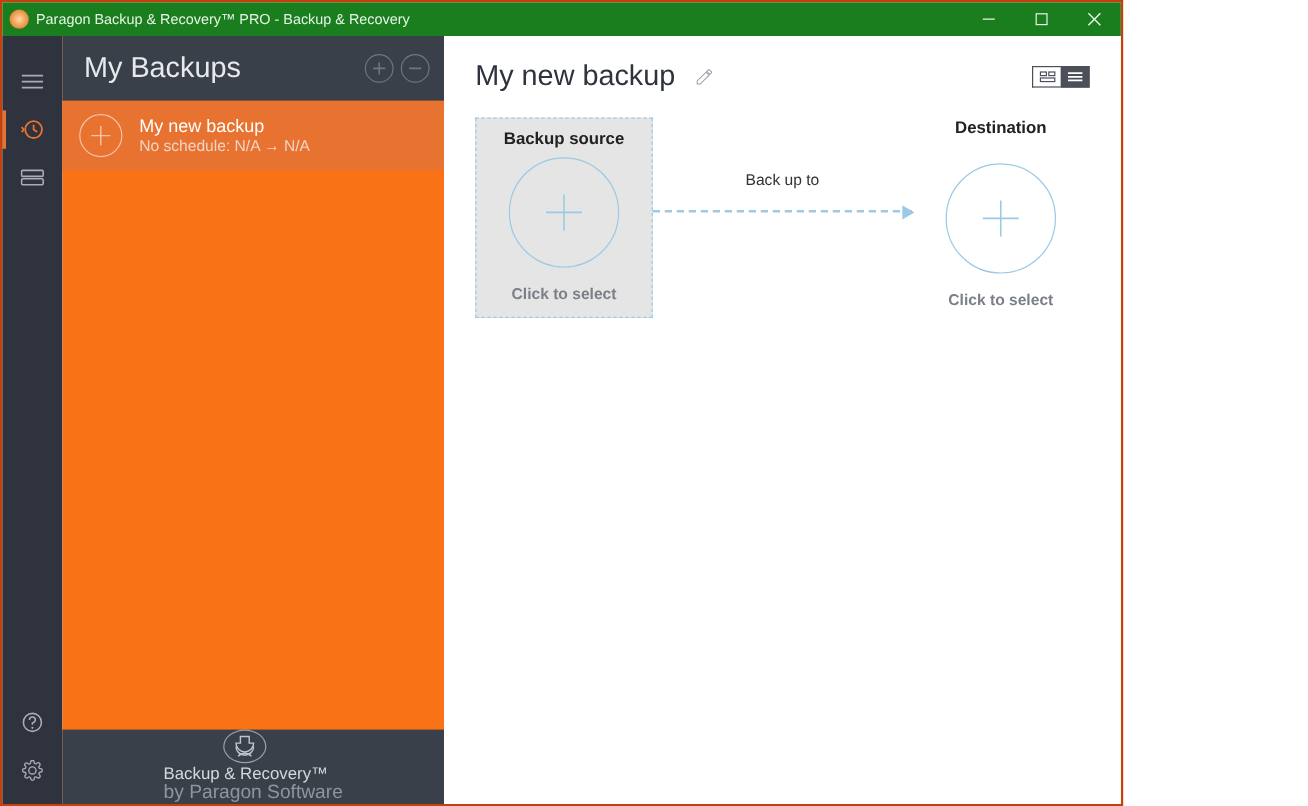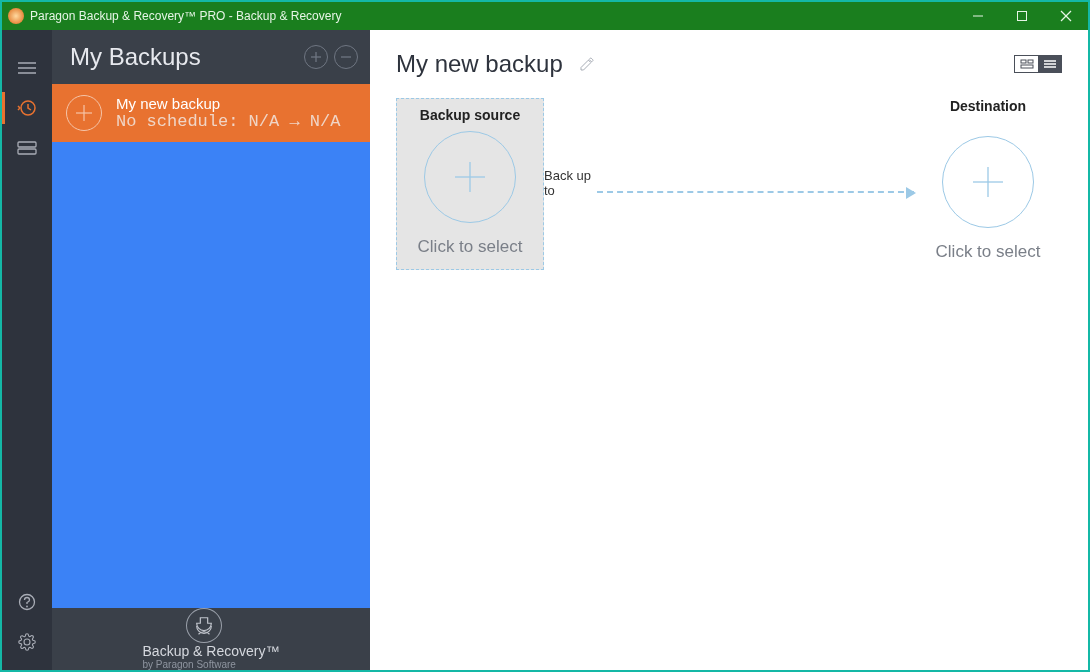--- a/index.html
+++ b/index.html
@@ -4,23 +4,23 @@
 <style>
   * { box-sizing: border-box; margin: 0; padding: 0; }
   body {
     font-family: "Segoe UI", Arial, sans-serif;
     width: 1090px;
     height: 672px;
     overflow: hidden;
     background: #fff;
   }
   .window {
-    width: 1090px;
+    width: 936px;
     height: 672px;
-    border: 2px solid #14b8a6;
+    border: 2px solid #c2410c;
     display: flex;
     flex-direction: column;
   }
   .titlebar {
     height: 28px;
     background: #1a7e1e;
     display: flex;
     align-items: center;
     color: #e6f5e6;
     font-size: 12px;
@@ -63,21 +63,21 @@
   }
   .rail .rail-btn.active::before {
     content: "";
     position: absolute; left: 0; top: 4px; bottom: 4px; width: 3px;
     background: #e87230;
   }
   .rail .spacer { flex: 1; }
 
   .sidebar {
     width: 318px;
-    background: #3b82f6;
+    background: #f97316;
     display: flex;
     flex-direction: column;
     color: #e7e9ee;
   }
   .sidebar-header {
     height: 54px;
     background: #3a4049;
     display: flex;
     align-items: center;
     padding: 0 12px 0 18px;
@@ -104,40 +104,40 @@
   }
   .backup-item .big-plus {
     width: 36px; height: 36px;
     border: 1.5px solid #f5c4a8;
     border-radius: 50%;
     display: flex; align-items: center; justify-content: center;
     color: #f5c4a8;
     margin-right: 14px;
   }
   .backup-item .txt .line1 { font-size: 15px; color: #fff; }
-  .backup-item .txt .line2 { font-size: 17px; color: #f0d5c6; font-family: Liberation Mono, monospace; }
+  .backup-item .txt .line2 { font-size: 13px; color: #f0d5c6; }
   .sidebar-footer {
     height: 62px;
     background: #3a4049;
     display: flex;
     align-items: center;
     padding: 0 14px;
     flex-direction: column;
   }
   .sidebar-footer .logo {
     width: 36px; height: 36px;
     border: 1.5px solid #9aa0aa;
     border-radius: 50%;
     display: flex; align-items: center; justify-content: center;
     color: #c0c4cc;
     margin-right: 14px;
     position: relative;
   }
   .sidebar-footer .txt .line1 { font-size: 14px; color: #d5d8de; }
-  .sidebar-footer .txt .line2 { font-size: 10px; color: #8f95a0; }
+  .sidebar-footer .txt .line2 { font-size: 16px; color: #8f95a0; }
   .sidebar .fill { flex: 1; }
 
   .main {
     flex: 1;
     background: #fff;
     display: flex;
     flex-direction: column;
     padding: 20px 26px 0 26px;
   }
   .main-header {
@@ -186,25 +186,25 @@
     background: #e5e5e5;
   }
   .add-circle {
     width: 92px; height: 92px;
     border: 1.5px solid #9cc9e6;
     border-radius: 50%;
     margin: 6px auto 14px auto;
     display: flex; align-items: center; justify-content: center;
     color: #9cc9e6;
   }
-  .card-caption { font-size: 17px; color: #7a7f88; }
+  .card-caption { font-size: 13px; color: #7a7f88; font-weight: bold; }
   .arrow-wrap {
     flex: 1;
     display: flex;
-    flex-direction: row;
+    flex-direction: column;
     align-items: center;
     justify-content: flex-start;
     margin-top: 44px;
     position: relative;
     height: 100px;
   }
   .arrow-label { font-size: 13px; color: #333; margin-bottom: 18px; }
   .dashed-arrow {
     width: 100%;
     height: 1px;

